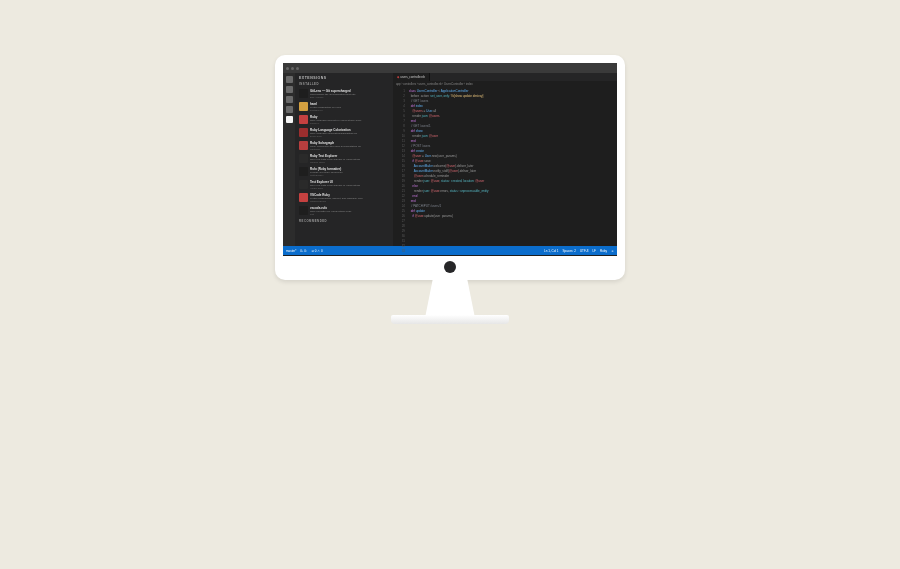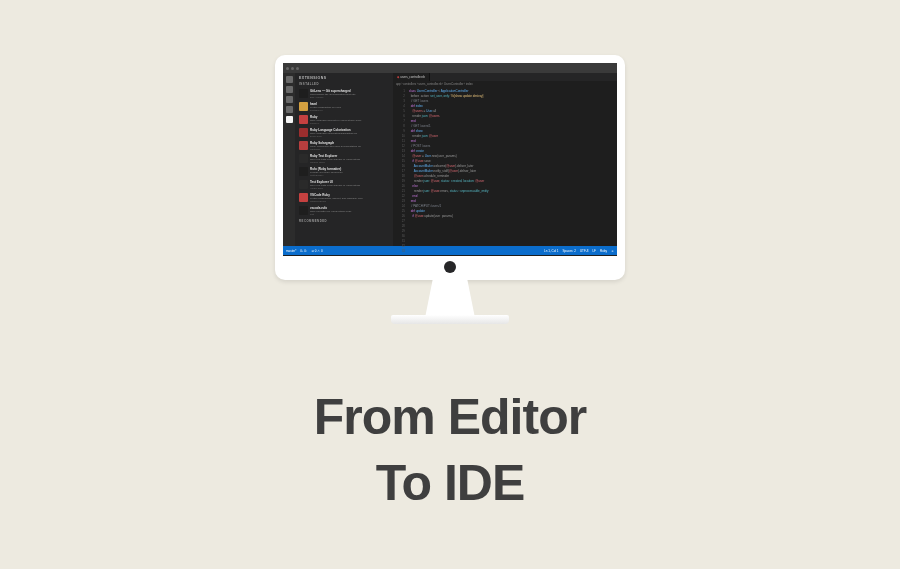--- a/index.html
+++ b/index.html
@@ -284,16 +284,14 @@
               <span>☺</span>
             </div>
         </div>
       </div>
     </div>
     <div class="power-btn"></div>
     <div class="stand-neck"></div>
     <div class="stand-base"></div>
   </div>
 
-  <div class="heading line1">From Editor</div>
-  <div class="heading line2">To IDE</div>
 
 </div>
 
 </body></html>

